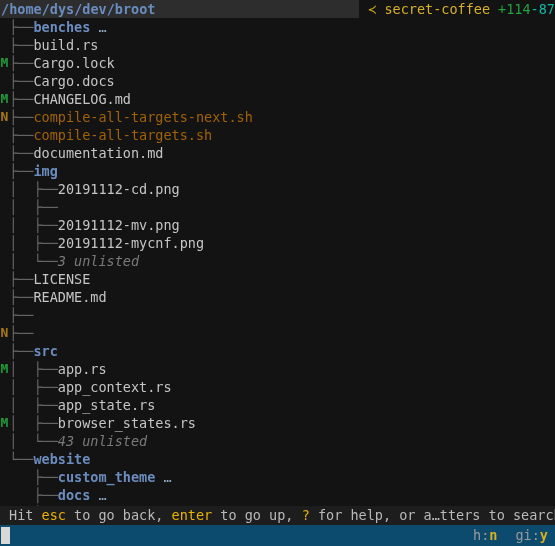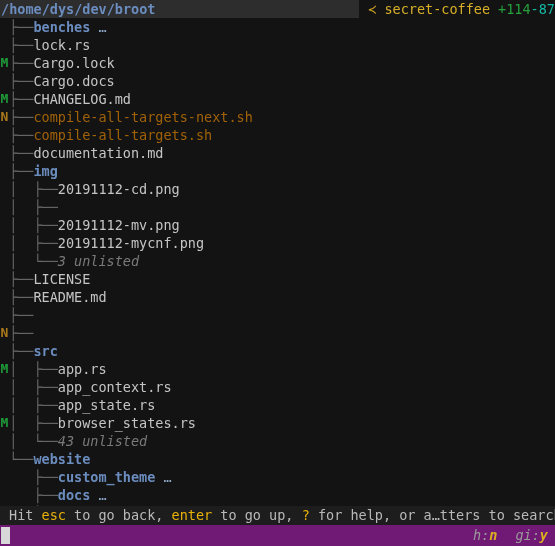--- a/index.html
+++ b/index.html
@@ -116,23 +116,22 @@
     box-sizing: border-box;
   }
   .key { color: #eab308; }
 
   
   .inputline {
     flex: 0 0 21px;
     height: 21px;
     display: flex;
     align-items: center;
-    background: #701a75;
+    background: #0c4a6e;
     position: relative;
-    font-style: italic;
   }
   .cursor {
     width: 9px;
     height: 17px;
     background: #d8d8d8;
     margin-left: 1px;
     flex: 0 0 9px;
   }
   .input-value {
     color: #d8d8d8;
@@ -160,21 +159,21 @@
     <div class="header-right">
       <span class="branch-icon">≺</span>
       <span class="branch-name">secret-coffee</span>
       <span class="ins-count">+114</span>
       <span class="del-count">-87</span>
     </div>
   </div>
 
   <div class="tree" id="tree">
       <div class="row"><span class="status-col st-none"></span><span class="branch-col">├──</span><span class="name n-dir">benches</span><span class="ellip"> …</span></div>
-      <div class="row"><span class="status-col st-none"></span><span class="branch-col">├──</span><span class="name n-file">lock.rs</span></div>
+      <div class="row"><span class="status-col st-none"></span><span class="branch-col">├──</span><span class="name n-file">build.rs</span></div>
       <div class="row"><span class="status-col st-M">M</span><span class="branch-col">├──</span><span class="name n-file">Cargo.lock</span></div>
       <div class="row"><span class="status-col st-none"></span><span class="branch-col">├──</span><span class="name n-file">Cargo.docs</span></div>
       <div class="row"><span class="status-col st-M">M</span><span class="branch-col">├──</span><span class="name n-file">CHANGELOG.md</span></div>
       <div class="row"><span class="status-col st-N">N</span><span class="branch-col">├──</span><span class="name n-exec">compile-all-targets-next.sh</span></div>
       <div class="row"><span class="status-col st-none"></span><span class="branch-col">├──</span><span class="name n-exec">compile-all-targets.sh</span></div>
       <div class="row"><span class="status-col st-none"></span><span class="branch-col">├──</span><span class="name n-file">documentation.md</span></div>
       <div class="row"><span class="status-col st-none"></span><span class="branch-col">├──</span><span class="name n-dir">img</span></div>
       <div class="row"><span class="status-col st-none"></span><span class="branch-col">│  ├──</span><span class="name n-file">20191112-cd.png</span></div>
       <div class="row"><span class="status-col st-none"></span><span class="branch-col">│  ├──</span></div>
       <div class="row"><span class="status-col st-none"></span><span class="branch-col">│  ├──</span><span class="name n-file">20191112-mv.png</span></div>

